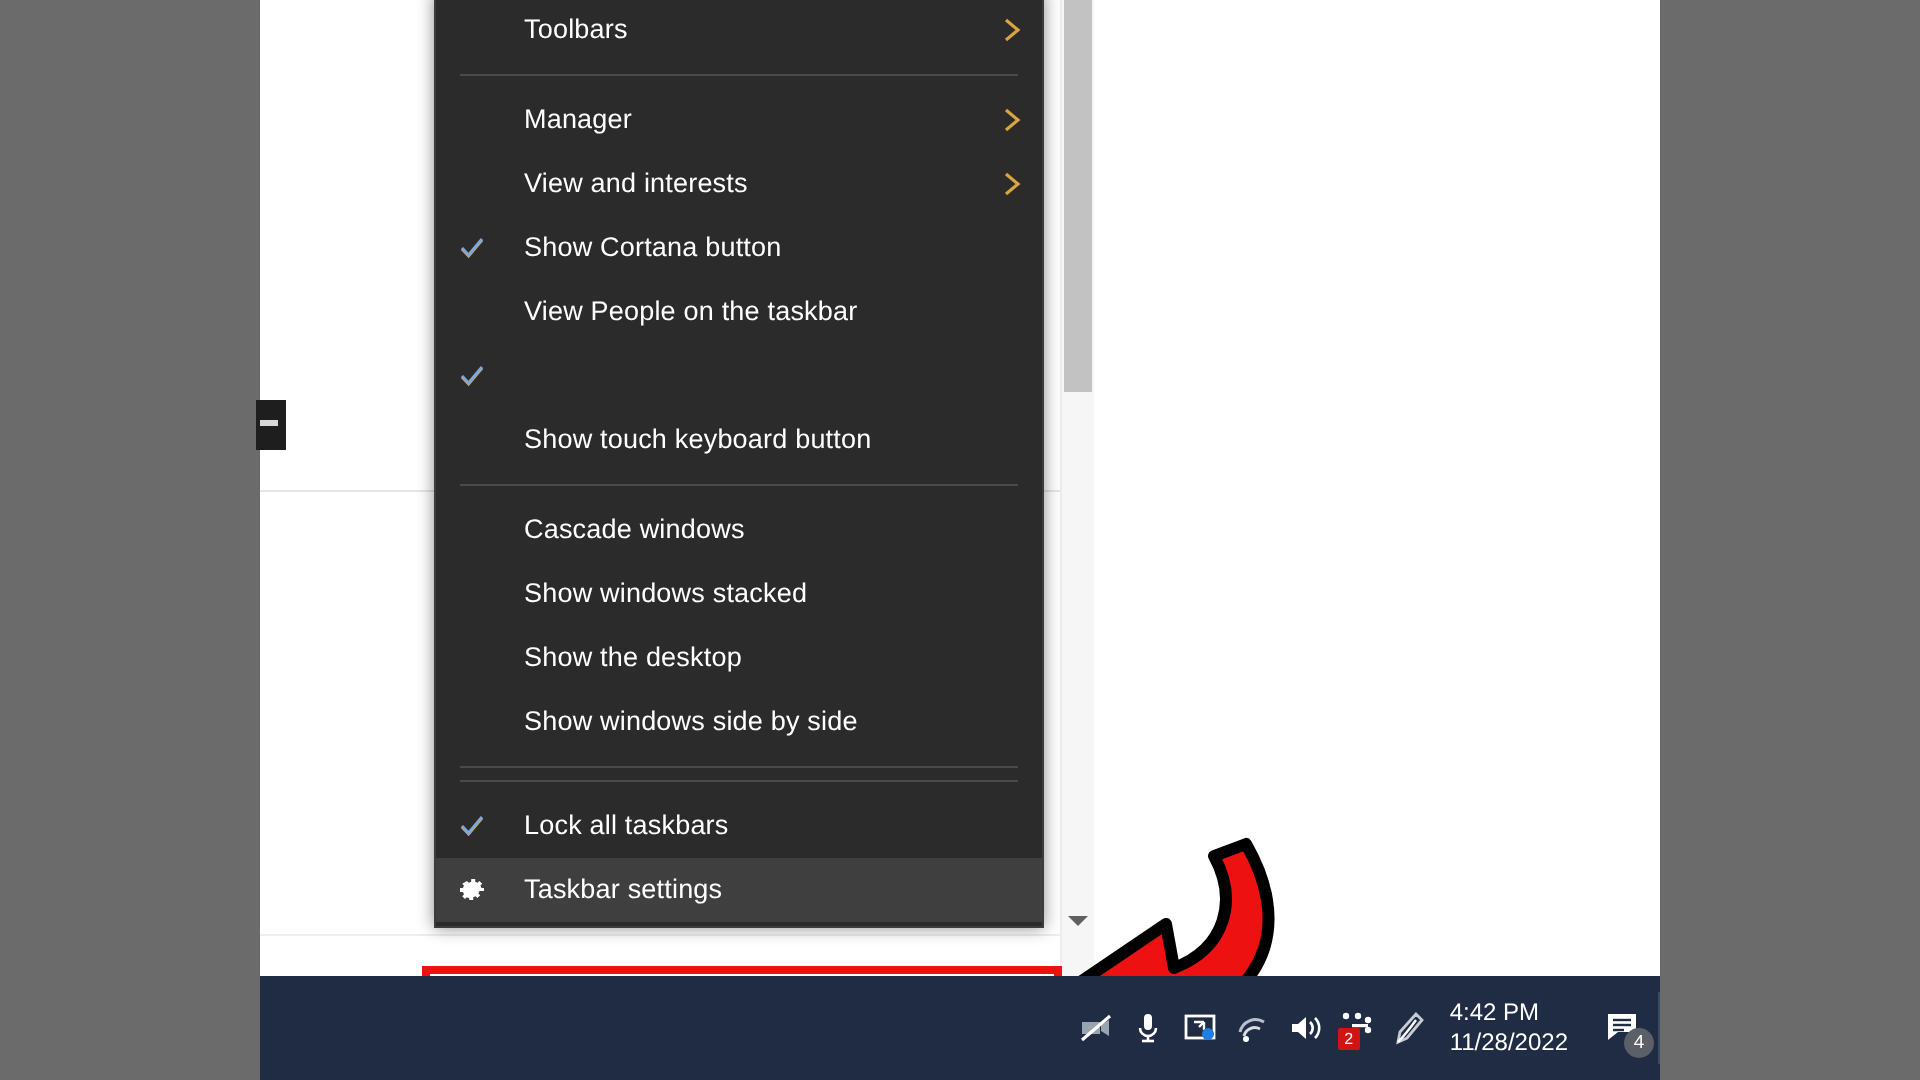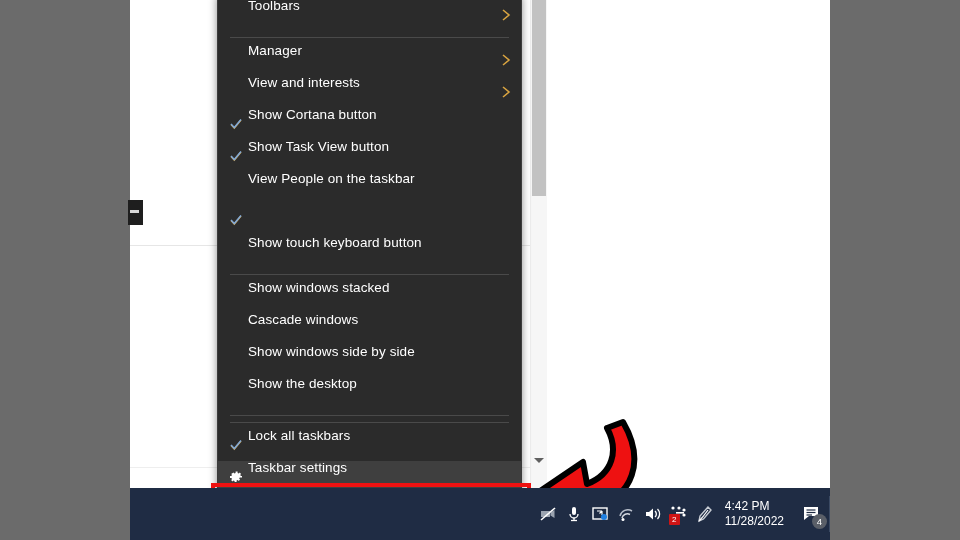--- a/index.html
+++ b/index.html
@@ -101,25 +101,25 @@
     background: #2b2b2b;
     border: 1px solid #3c3c3c;
     box-sizing: border-box;
     padding: 2px 0 2px 0;
     box-shadow: 0 0 8px rgba(0,0,0,0.45);
   }
 
   .menu-item {
     position: relative;
     display: flex;
-    align-items: flex-start;
+    align-items: center;
     height: 32px;
     color: #ffffff;
     font-size: 13.5px;
-    padding-left: 30px;
+    padding-left: 44px;
     box-sizing: border-box;
     cursor: default;
   }
   .menu-item.highlighted {
     background: #3f3f3f;
   }
   .menu-item .label {
     line-height: 1;
     letter-spacing: 0.1px;
   }
@@ -292,54 +292,45 @@
       <div class="menu-item">
         <span class="check">
           <svg width="14" height="14" viewBox="0 0 14 14">
             <path d="M2 7.5 L5.3 11 L12 3" fill="none" stroke="#d9a441" stroke-width="1.5"></path>
             <path d="M2 7 L5.3 10.5 L12 2.5" fill="none" stroke="#7fa8d8" stroke-width="1.5"></path>
           </svg>
         </span>
         <span class="label">Show Cortana button</span>
       </div>
       <div class="menu-item">
+        <span class="label">View People on the taskbar</span>
+      </div>
+      <div class="menu-item">
         <span class="check">
           <svg width="14" height="14" viewBox="0 0 14 14">
             <path d="M2 7.5 L5.3 11 L12 3" fill="none" stroke="#d9a441" stroke-width="1.5"></path>
             <path d="M2 7 L5.3 10.5 L12 2.5" fill="none" stroke="#7fa8d8" stroke-width="1.5"></path>
           </svg>
         </span>
-        <span class="label">Show Task View button</span>
-      </div>
-      <div class="menu-item">
-        <span class="label">View People on the taskbar</span>
-      </div>
-      <div class="menu-item">
-        <span class="check">
-          <svg width="14" height="14" viewBox="0 0 14 14">
-            <path d="M2 7.5 L5.3 11 L12 3" fill="none" stroke="#d9a441" stroke-width="1.5"></path>
-            <path d="M2 7 L5.3 10.5 L12 2.5" fill="none" stroke="#7fa8d8" stroke-width="1.5"></path>
-          </svg>
-        </span>
       </div>
       <div class="menu-item">
         <span class="label">Show touch keyboard button</span>
       </div>
       <div class="menu-sep"></div>
       <div class="menu-item">
+        <span class="label">Cascade windows</span>
+      </div>
+      <div class="menu-item">
         <span class="label">Show windows stacked</span>
       </div>
       <div class="menu-item">
-        <span class="label">Cascade windows</span>
+        <span class="label">Show the desktop</span>
       </div>
       <div class="menu-item">
         <span class="label">Show windows side by side</span>
-      </div>
-      <div class="menu-item">
-        <span class="label">Show the desktop</span>
       </div>
       <div class="menu-sep"></div>
       <div class="menu-sep"></div>
       <div class="menu-item">
         <span class="check">
           <svg width="14" height="14" viewBox="0 0 14 14">
             <path d="M2 7.5 L5.3 11 L12 3" fill="none" stroke="#d9a441" stroke-width="1.5"></path>
             <path d="M2 7 L5.3 10.5 L12 2.5" fill="none" stroke="#7fa8d8" stroke-width="1.5"></path>
           </svg>
         </span>

